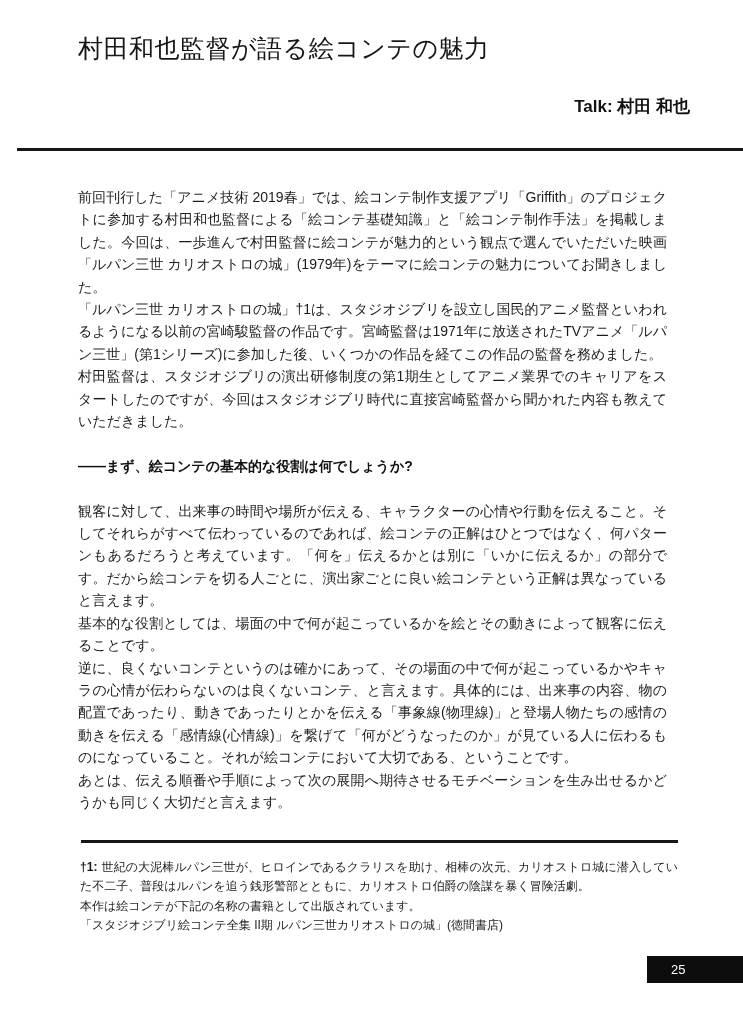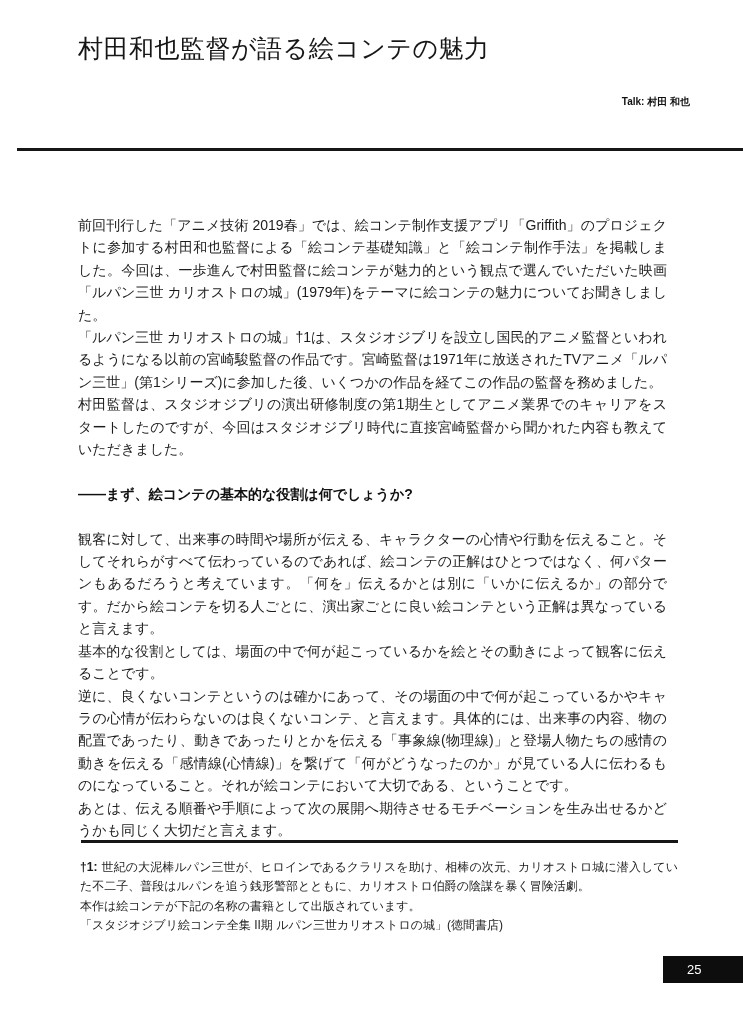--- a/index.html
+++ b/index.html
@@ -22,42 +22,41 @@
     font-size: 25px;
     font-weight: 400;
     letter-spacing: 0.5px;
     color: #161616;
     white-space: nowrap;
   }
   .byline {
     position: absolute;
     top: 95px;
     right: 53px;
-    font-size: 10px;
+    font-size: 17px;
     font-weight: 700;
     color: #111111;
   }
   .header-rule {
     position: absolute;
     left: 17px;
     right: 0;
     top: 148px;
     height: 3px;
     background: #161616;
   }
   .content {
     position: absolute;
     left: 78px;
     top: 186px;
     width: 589px;
     font-size: 14px;
     line-height: 22.4px;
     text-align: justify;
     color: #1c1c1c;
-    margin-top: 28px;
   }
   .content p {
     margin: 0;
   }
   .content p.question {
     font-weight: 700;
     margin: 22.4px 0;
     color: #111111;
     text-align: left;
   }
@@ -81,21 +80,21 @@
   }
   .footnote p { margin: 0; }
   .footnote .fn-marker {
     font-weight: 700;
     margin-right: 4px;
   }
   .page-number-badge {
     position: absolute;
     right: 0;
     top: 956px;
-    width: 80px;
+    width: 96px;
     height: 27px;
     background: #0d0d0d;
     color: #ffffff;
     display: flex;
     align-items: center;
     box-sizing: border-box;
     padding-left: 24px;
     font-size: 13px;
   }
 </style>

